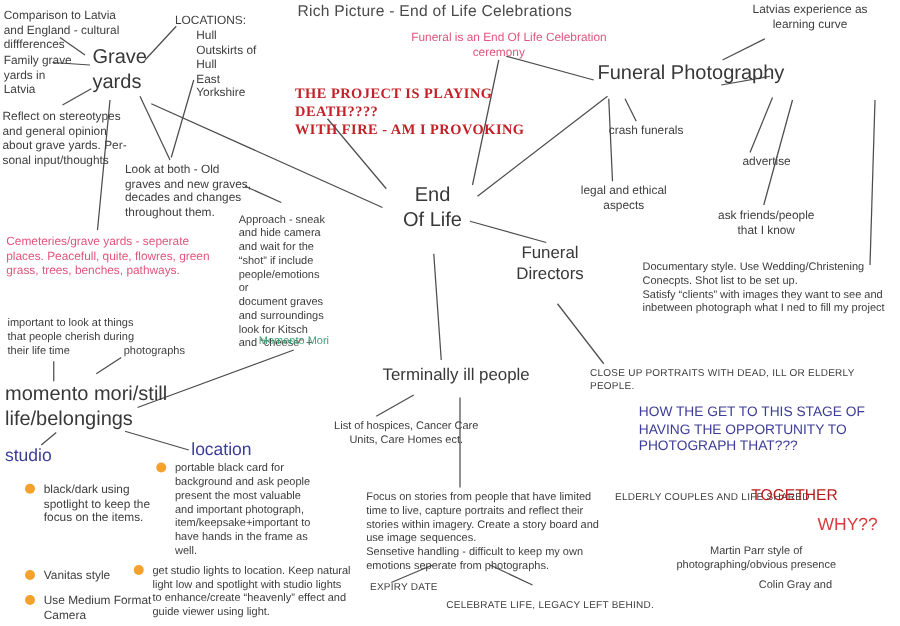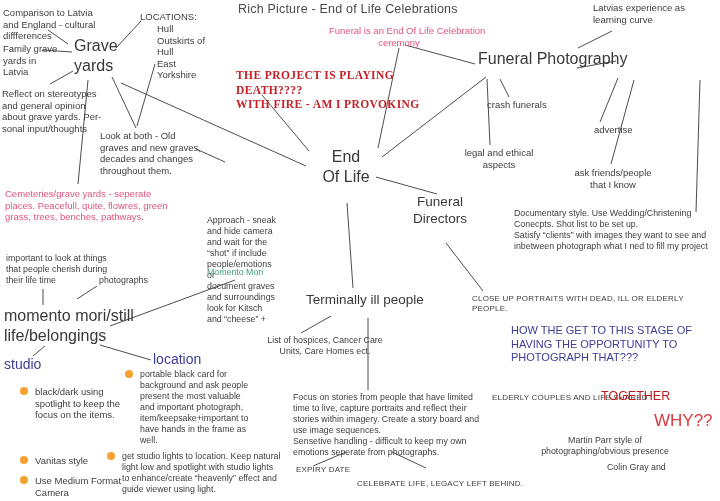--- a/index.html
+++ b/index.html
@@ -12,21 +12,21 @@
   .ln{display:block;}
   
   .t-title{font-size:12.5px;color:#4a4a4a;letter-spacing:.2px;}
   .t-xl{font-size:16px;color:#383838;line-height:20px;}
   .t-lg{font-size:13.5px;color:#383838;line-height:17px;}
   .t-md{font-size:9.5px;line-height:11.5px;}
   .t-sm{font-size:8.8px;line-height:11px;}
   .t-xs{font-size:8px;line-height:10px;letter-spacing:.2px;}
   .t-ind{font-size:14px;color:#3c3d96;}
   .t-how{font-size:11px;line-height:13.5px;color:#3c3d96;}
-  .t-why{font-size:17px;color:#da3b3f;}
+  .t-why{font-size:14px;color:#da3b3f;}
   .t-big13{font-size:12.5px;color:#b91c1c;}
   .t-colin{font-size:13px;color:#15803d;margin-top:32px;}
   .c-pink{color:#e0557d;}
   .c-green{color:#3f9f74;}
   .t-red{
     font-family:"Liberation Serif",serif;font-weight:bold;color:#c32127;
     font-size:11.5px;line-height:14.5px;letter-spacing:.4px;
   }
   .bulleted{padding-left:15px;}
   .dot{
@@ -117,36 +117,36 @@
     </div>
     <div class="node t-red" style="left: 236px; top: 68px;">
       <div class="ln">THE PROJECT IS PLAYING</div>
       <div class="ln">DEATH????</div>
       <div class="ln">WITH FIRE - AM I PROVOKING</div>
     </div>
     <div class="node t-xl" style="left: 318px; top: 147px; width: 56px; text-align: center;">
       <div class="ln">End</div>
       <div class="ln">Of Life</div>
     </div>
-    <div class="node t-sm" style="left: 207px; top: 170px; margin-top: 45px;">
+    <div class="node t-sm" style="left: 191px; top: 170px;">
       <div class="ln">Approach - sneak</div>
       <div class="ln">and hide camera</div>
       <div class="ln">and wait for the</div>
       <div class="ln">“shot” if include</div>
       <div class="ln">people/emotions</div>
       <div class="ln">or</div>
       <div class="ln">document graves</div>
       <div class="ln">and surroundings</div>
       <div class="ln">look for Kitsch</div>
       <div class="ln">and “cheese” +</div>
     </div>
     <div class="node t-sm c-green" style="left: 207px; top: 267px;">
       <div class="ln">Momento Mori</div>
     </div>
-    <div class="node t-md" style="left: 593px; top: 2px; width: 110px; text-align: left;">
+    <div class="node t-md" style="left: 593px; top: 2px; width: 110px; text-align: center;">
       <div class="ln">Latvias experience as</div>
       <div class="ln">learning curve</div>
     </div>
     <div class="node t-xl" style="left: 478px; top: 49px;">
       <div class="ln">Funeral Photography</div>
     </div>
     <div class="node t-md" style="left: 487px; top: 99px;">
       <div class="ln">crash funerals</div>
     </div>
     <div class="node t-md" style="left: 594px; top: 124px;">

